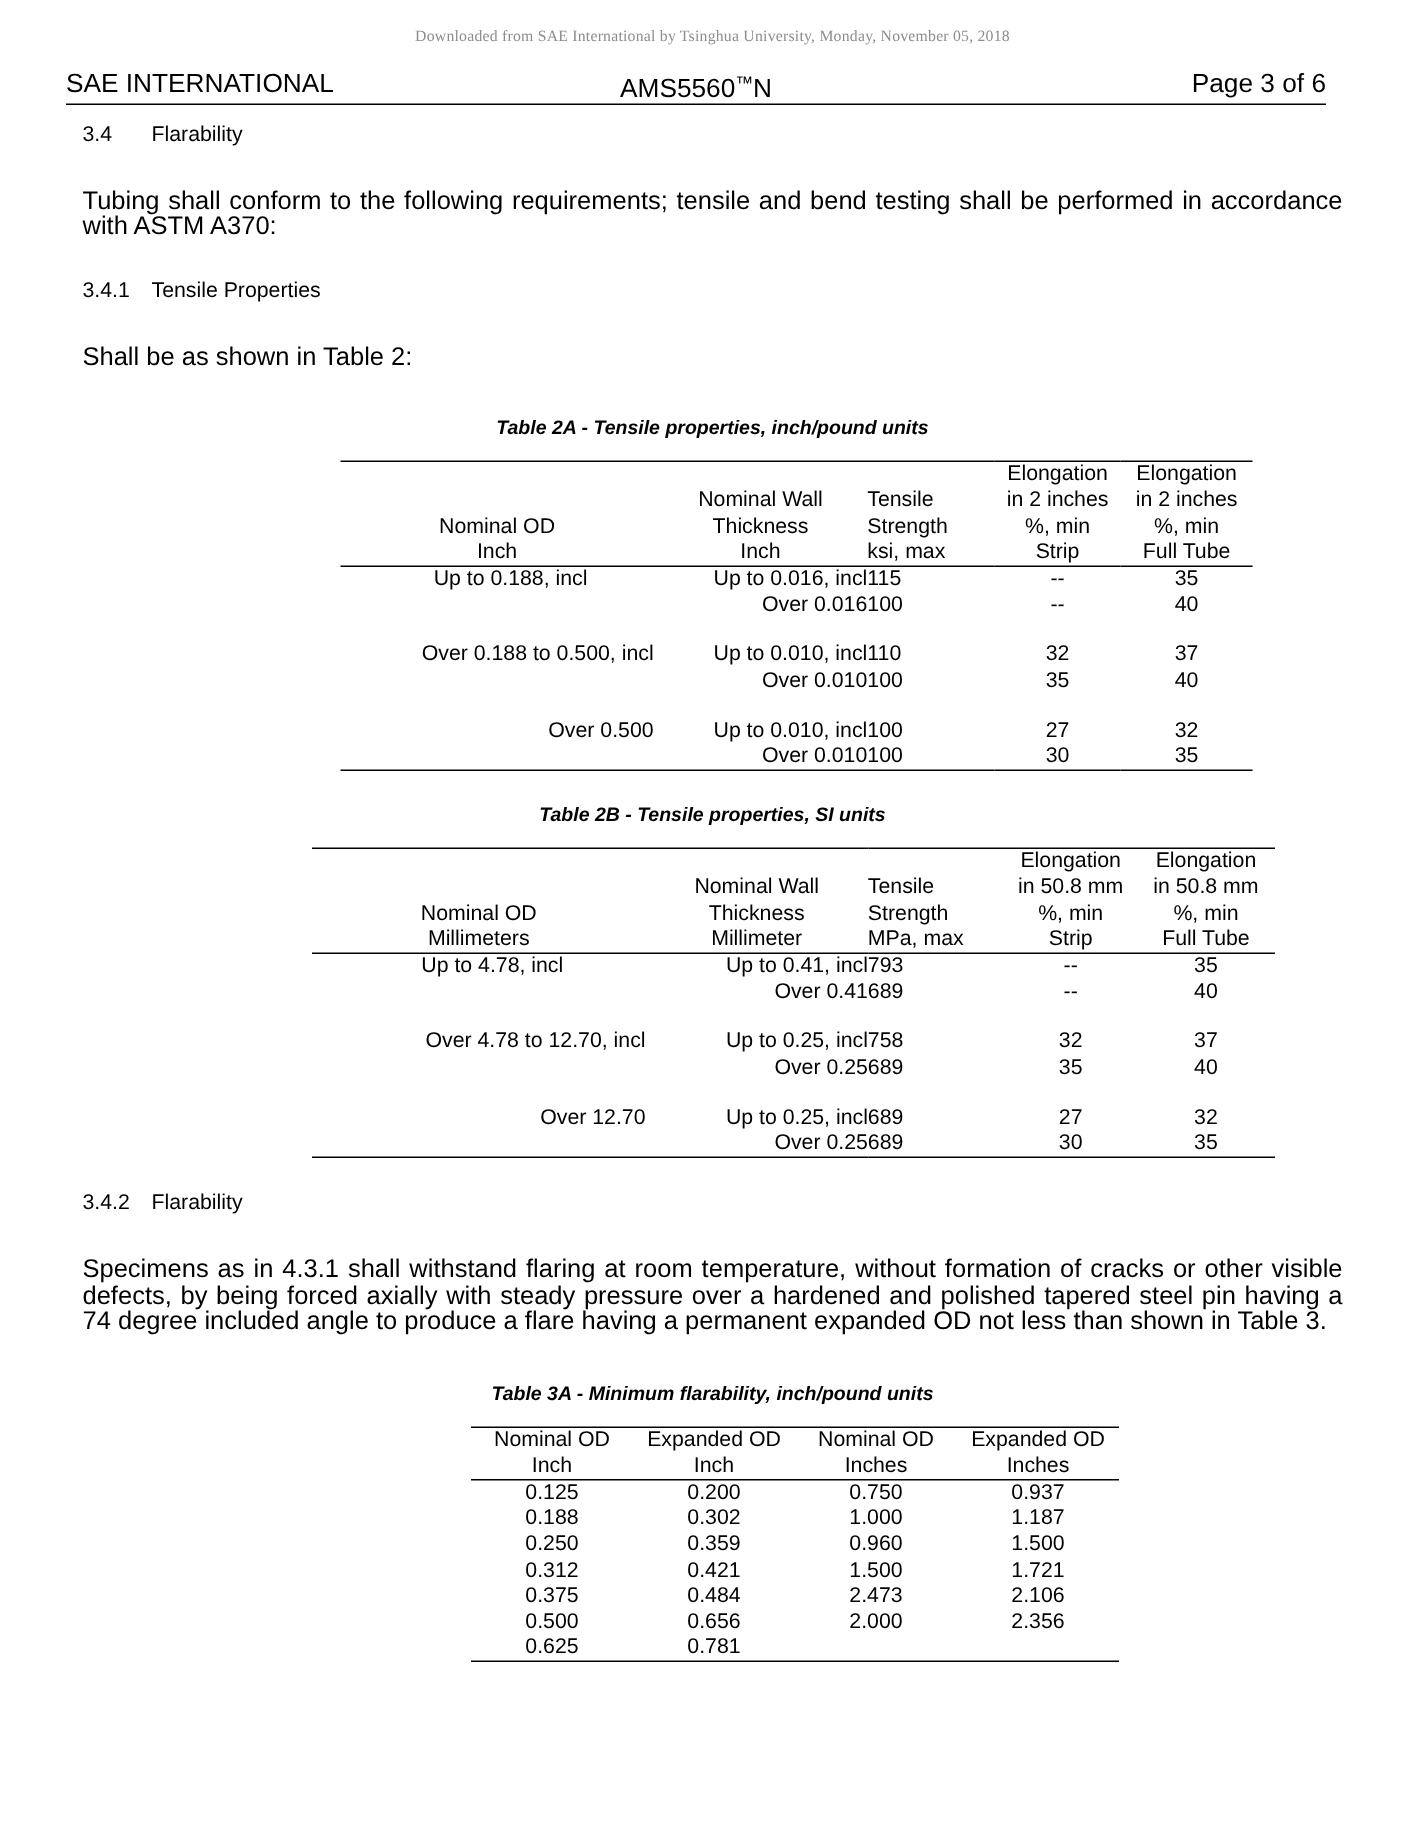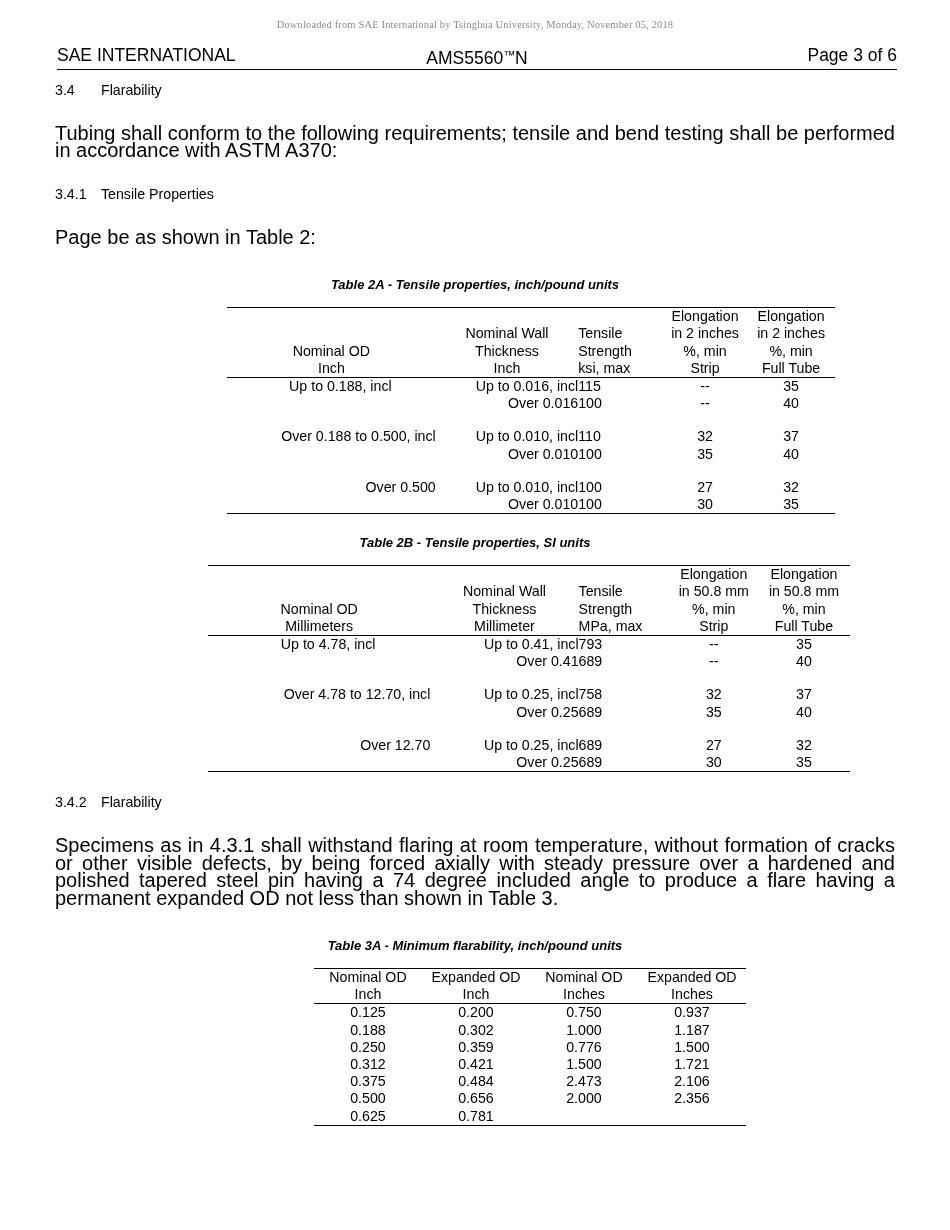--- a/index.html
+++ b/index.html
@@ -35,21 +35,21 @@
     font-size: 10.5px;
     color: #8d8d8d;
     letter-spacing: 0.15px;
     white-space: nowrap;
   }
 
   
   .doc-header {
     position: absolute;
     top: 44px;
-    left: 57px;
+    left: 44px;
     width: 840px;
     height: 26px;
     border-bottom: 1.6px solid #000;
     display: flex;
     align-items: flex-start;
     font-size: 17.5px;
     line-height: 22px;
   }
   .doc-header .hdr-left   { flex: 0 0 auto; }
   .doc-header .hdr-center { position: absolute; left: 0; right: 0; text-align: center; }
@@ -68,21 +68,21 @@
 
   .sec-head {
     margin: 0 0 0 0;
     font-size: 14.2px;
     white-space: pre;
   }
   .sec-num { display: inline-block; width: 46px; }
 
   p.para {
     margin: 0;
-    font-size: 20px;
+    font-size: 17px;
     line-height: 17.4px;
     text-align: justify;
   }
   .sp-22 { height: 22px; }
   .sp-20 { height: 20px; }
   .sp-26 { height: 26px; }
   .sp-30 { height: 30px; }
   .sp-14 { height: 14px; }
 
   
@@ -168,21 +168,21 @@
     <div class="sp-26"></div>
 
     <p class="para">Tubing shall conform to the following requirements; tensile and bend testing shall be performed in accordance with ASTM A370:</p>
 
     <div class="sp-26"></div>
 
     <div class="sec-head"><span class="sec-num">3.4.1</span><span>Tensile Properties</span></div>
 
     <div class="sp-26"></div>
 
-    <p class="para">Page be as shown in Table 2:</p>
+    <p class="para">Shall be as shown in Table 2:</p>
 
     <div class="sp-30"></div>
 
     <div class="tbl-caption">Table 2A - Tensile properties, inch/pound units</div>
 
     <div class="sp-14"></div>
 
     <div class="t2a-wrap">
       <table class="dtbl t2 t2a">
         <thead>
@@ -415,21 +415,21 @@
           </tr>
           <tr>
             <td class="num">0.188</td>
             <td class="num">0.302</td>
             <td class="num">1.000</td>
             <td class="num">1.187</td>
           </tr>
           <tr>
             <td class="num">0.250</td>
             <td class="num">0.359</td>
-            <td class="num">0.776</td>
+            <td class="num">0.960</td>
             <td class="num">1.500</td>
           </tr>
           <tr>
             <td class="num">0.312</td>
             <td class="num">0.421</td>
             <td class="num">1.500</td>
             <td class="num">1.721</td>
           </tr>
           <tr>
             <td class="num">0.375</td>

